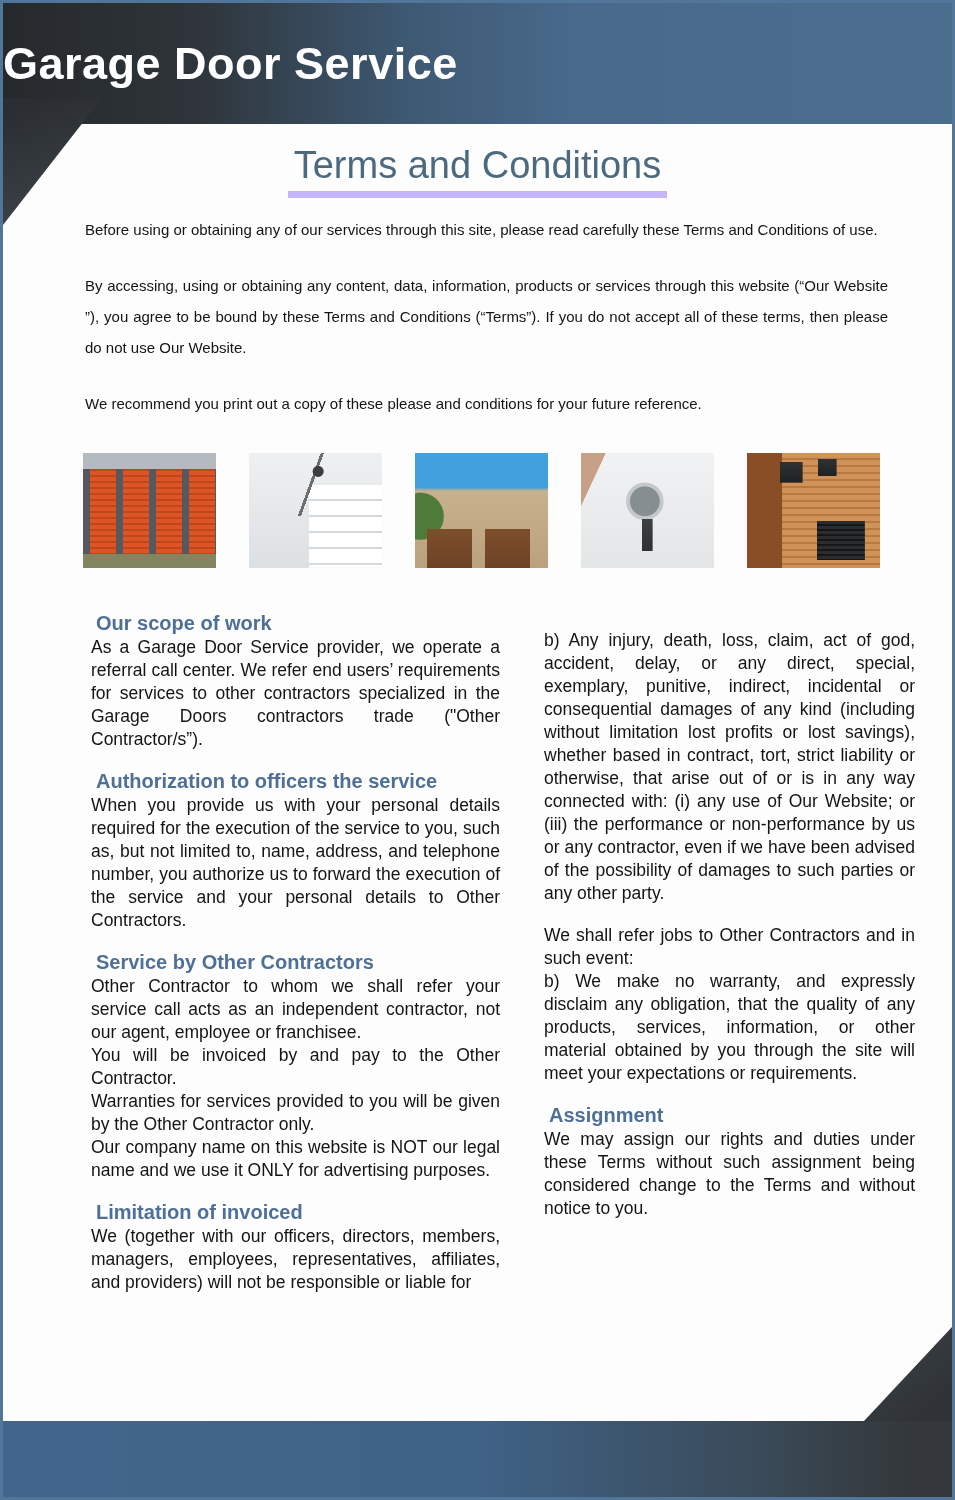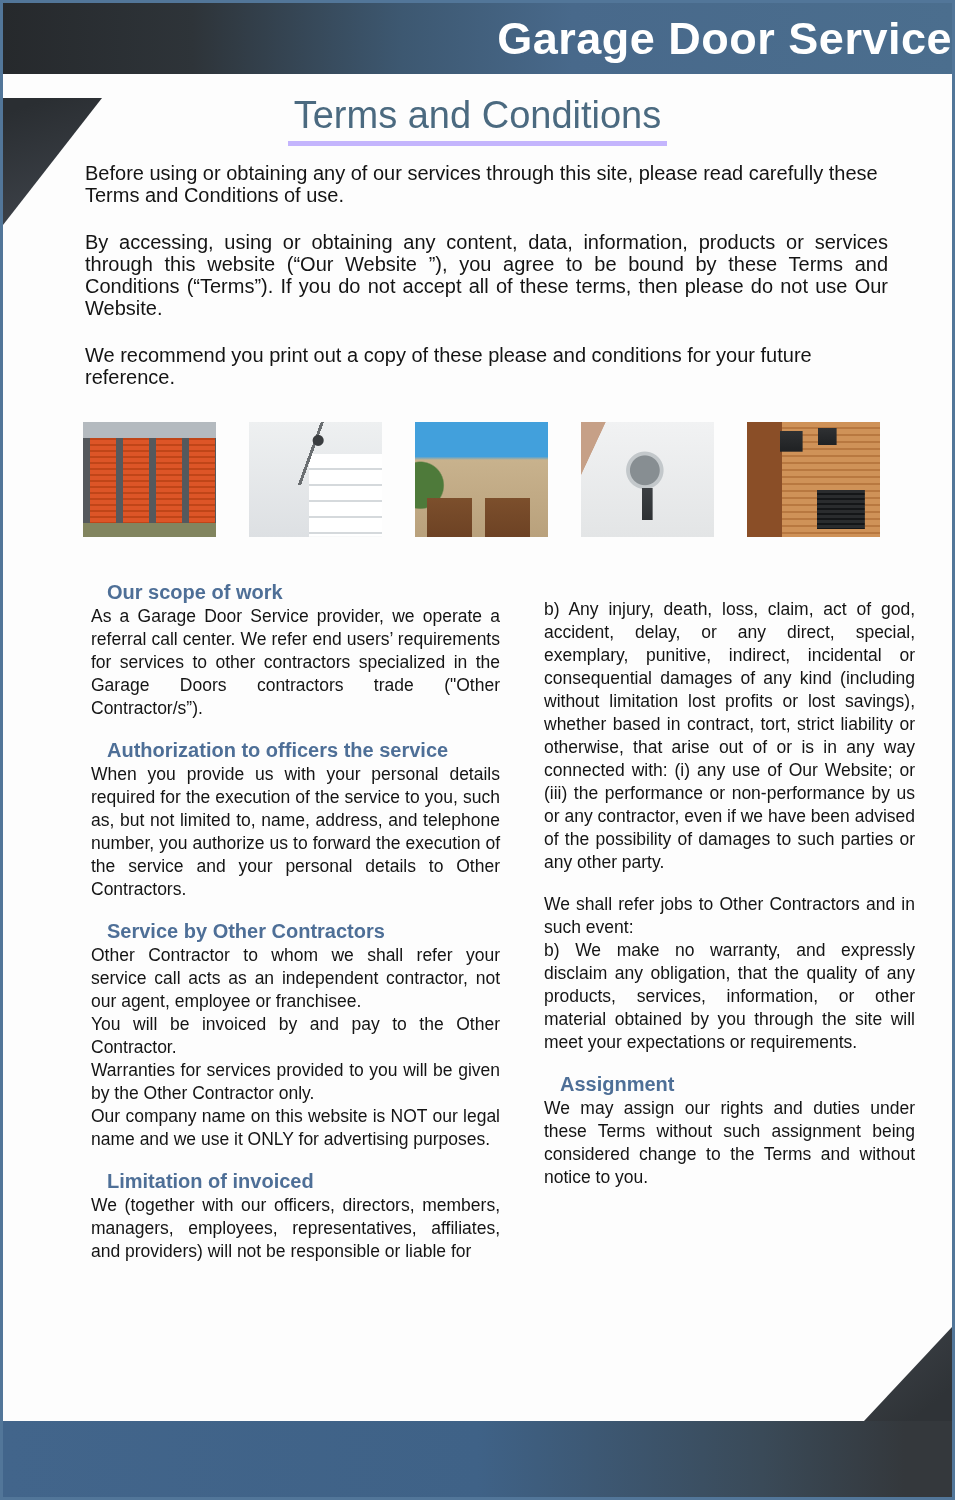--- a/index.html
+++ b/index.html
@@ -9,23 +9,23 @@
     margin:0 auto;
     background:#fdfdfd;
     border:3px solid #527699;
     box-sizing:border-box;
     overflow:hidden;
     font-family:"Liberation Sans", sans-serif;
     color:#141414;
   }
   
   .hdr{
-    height:71px;
+    height:121px;
     background:linear-gradient(90deg,#26292c 0%,#2e3439 20%,#3d5871 42%,#48698b 60%,#4b6e8e 100%);
-    display:flex;align-items:center;justify-content:flex-end;
+    display:flex;align-items:center;justify-content:flex-start;
   }
   .hdr h1{
     margin:0;
     font-size:45px;font-weight:bold;color:#ffffff;letter-spacing:.5px;
   }
   .tri-tl{
     position:absolute;top:95px;left:0;
     width:99px;height:127px;
     background:linear-gradient(160deg,#2a2e32 10%,#3e434a 90%);
     clip-path:polygon(0 0,100% 0,0 100%);
@@ -41,26 +41,26 @@
     background:linear-gradient(90deg,#42658b 0%,#3f6287 50%,#3a4a58 80%,#34383c 95%);
   }
   
   .subtitle{
     margin:20px 0 0 0;
     text-align:center;
     font-size:38px;font-weight:400;color:#4b6a80;
   }
   .subtitle .ul{
     display:inline-block;
-    border-bottom:5px solid #c4b5fd;
+    border-bottom:7px solid #c4b5fd;
     padding:0 6px 4px 6px;
   }
   
   .intro{padding:16px 64px 0 82px;}
-  .intro p{margin:0 0 25px 0;font-size:20px;line-height:22px;}
+  .intro p{margin:0 0 25px 0;font-size:15px;line-height:31px;}
   .just{text-align:justify;}
   
   .gallery{
     margin:34px 72px 0 80px;
     display:flex;justify-content:space-between;
   }
   .photo{width:133px;height:115px;background-repeat:no-repeat;}
   .photo-1{
     background-image:
       linear-gradient(to top,#82855f 0 12%,rgba(0,0,0,0) 12%),
@@ -108,21 +108,21 @@
   
   .cols{
     display:flex;
     padding:44px 37px 0 88px;
     column-gap:44px;
   }
   .col-left{width:409px;flex:none;}
   .col-right{flex:1;padding-top:17px;}
   .sec{margin:0 0 19px 0;}
   .sec h3{
-    margin:0 0 1px 16px;
+    margin:0 0 1px 5px;
     font-size:20px;font-weight:bold;color:#4e6f97;
   }
   .sec p{
     margin:0;
     font-size:17.5px;line-height:23px;text-align:justify;
   }
   .sec p.gap-top{}
   .sec .small-run{font-size:15.5px;}
 </style>
 </head>

